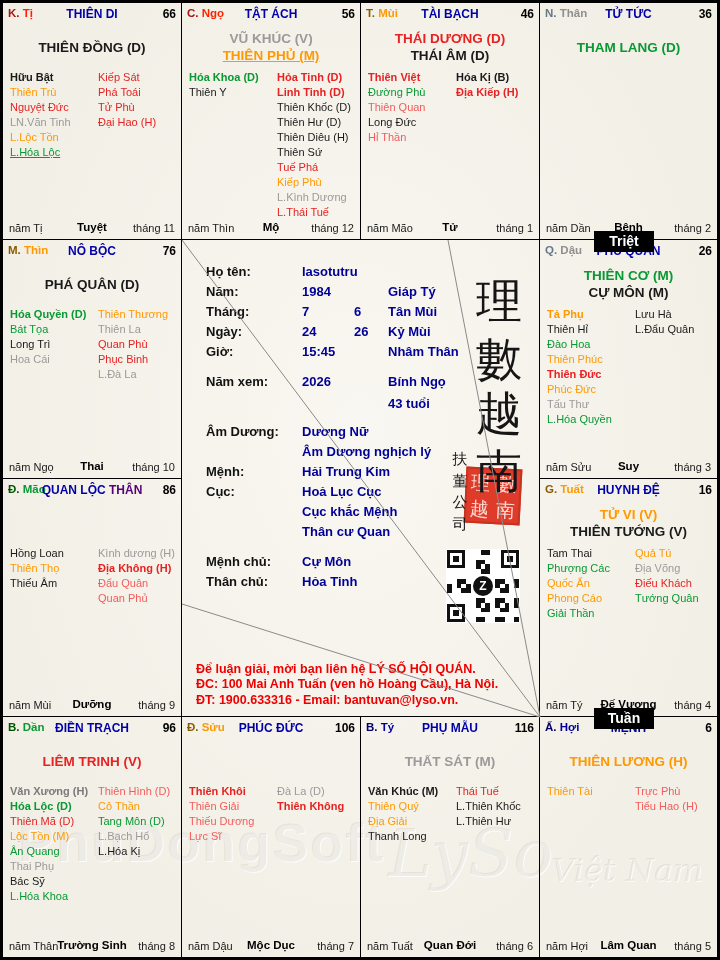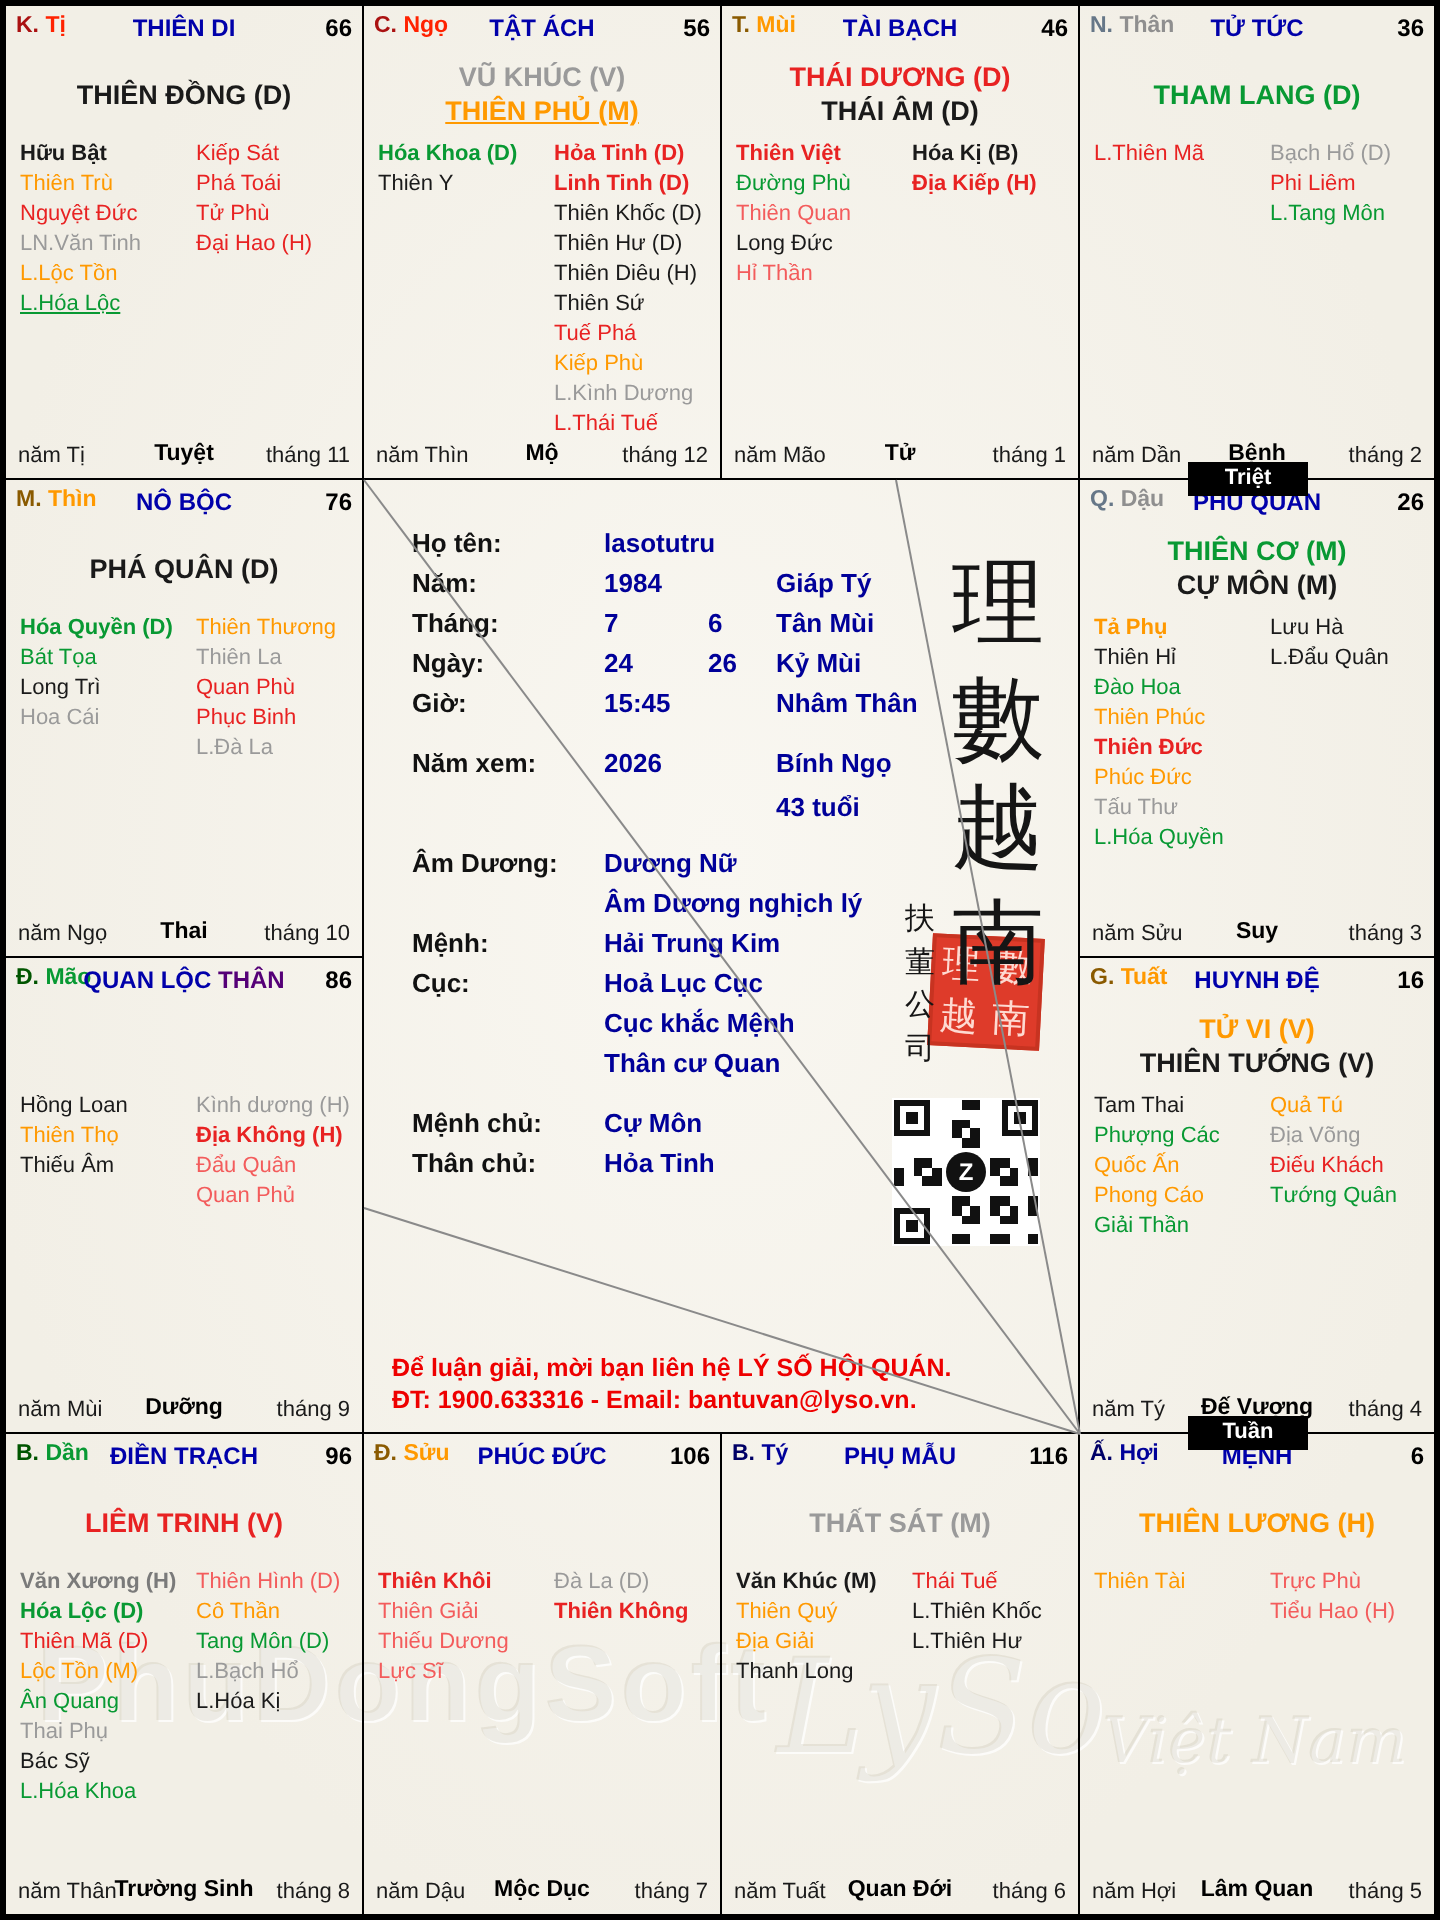--- a/index.html
+++ b/index.html
@@ -28,21 +28,21 @@
   .hdr .num{position:absolute;right:5px;top:4px;font-size:12px;font-weight:bold;color:#000;}
   .mains{height:46px;display:flex;flex-direction:column;align-items:center;justify-content:center;font-weight:bold;font-size:13.5px;line-height:17px;}
   .lists{display:flex;padding-left:7px;}
   .colL{width:88px;}
   .colR{flex:1;}
   .sr{font-size:11px;line-height:15px;white-space:nowrap;}
   .ftr{position:absolute;left:0;right:0;bottom:3px;height:14px;font-size:11px;color:#1a1a1a;}
   .ftr .nam{position:absolute;left:6px;top:0;}
   .ftr .stage{position:absolute;left:0;right:0;top:-1px;text-align:center;font-weight:bold;font-size:11.5px;color:#000;}
   .ftr .thang{position:absolute;right:6px;top:0;}
-  .badge{position:absolute;z-index:10;background:#000;color:#fff;font-size:11px;font-weight:bold;
+  .badge{position:absolute;z-index:10;background:#000;color:#fff;font-size:14px;font-weight:bold;
          width:60px;text-align:center;padding:2px 0 3px 0;}
   #badge-triet{left:591px;top:228px;}
   #badge-tuan{left:591px;top:705px;}
   #lines-svg{position:absolute;left:0;top:0;z-index:5;pointer-events:none;}
   
   .irow{position:absolute;white-space:nowrap;font-size:13px;font-weight:bold;color:#000099;}
   .irow .lbl{color:#111;}
   .ipart{position:absolute;top:0;}
   .contact{position:absolute;left:14px;bottom:8px;z-index:3;color:#ee0000;font-weight:bold;font-size:12.5px;line-height:15.5px;white-space:nowrap;}
   .callig{font-family:"DejaVu Serif","Liberation Serif",serif;color:#151515;}
@@ -169,30 +169,20 @@
     </div>
   <div class="cell b-b" id="cell-than">
       <div class="hdr">
         <span class="cc"><span style="color: rgb(102, 119, 136);">N. </span><span style="color: rgb(143, 143, 143);">Thân</span></span>
         <span class="pname">TỬ TỨC</span>
         <span class="num">36</span>
       </div>
       <div class="mains">
         <div style="color: rgb(8, 153, 51);">THAM LANG (D)</div>
       </div>
-      <div class="lists">
-        <div class="colL">
-          <div class="sr" style="color: rgb(232, 34, 34);">L.Thiên Mã</div>
-        </div>
-        <div class="colR">
-          <div class="sr" style="color: rgb(154, 154, 154);">Bạch Hổ (D)</div>
-          <div class="sr" style="color: rgb(232, 34, 34);">Phi Liêm</div>
-          <div class="sr" style="color: rgb(8, 153, 51);">L.Tang Môn</div>
-        </div>
-      </div>
       <div class="ftr">
         <span class="nam">năm Dần</span>
         <span class="stage">Bệnh</span>
         <span class="thang">tháng 2</span>
       </div>
     </div>
   <div class="cell b-r b-b" id="cell-thin">
       <div class="hdr">
         <span class="cc"><span style="color: rgb(138, 90, 0);">M. </span><span style="color: rgb(255, 153, 0);">Thìn</span></span>
         <span class="pname">NÔ BỘC</span>
@@ -733,20 +723,21 @@
           <div></div>
           <div class="m"></div>
         </div>
       <div class="finder f-tl"></div>
       <div class="finder f-tr"></div>
       <div class="finder f-bl"></div>
       <div class="logo">Z</div>
     </div>
     <div class="contact" id="contact">
         <div>Để luận giải, mời bạn liên hệ LÝ SỐ HỘI QUÁN.</div>
+        <div>ĐC: 100 Mai Anh Tuấn (ven hồ Hoàng Cầu), Hà Nội.</div>
         <div>ĐT: 1900.633316 - Email: bantuvan@lyso.vn.</div>
       </div>
   </div>
 
   <svg id="lines-svg" width="720" height="960">
     <line x1="179" y1="237" x2="537" y2="714" stroke="#8a8a8a" stroke-width="1"></line>
     <line x1="445" y1="237" x2="537" y2="714" stroke="#8a8a8a" stroke-width="1"></line>
     <line x1="179" y1="601" x2="537" y2="714" stroke="#8a8a8a" stroke-width="1"></line>
   </svg>
 

